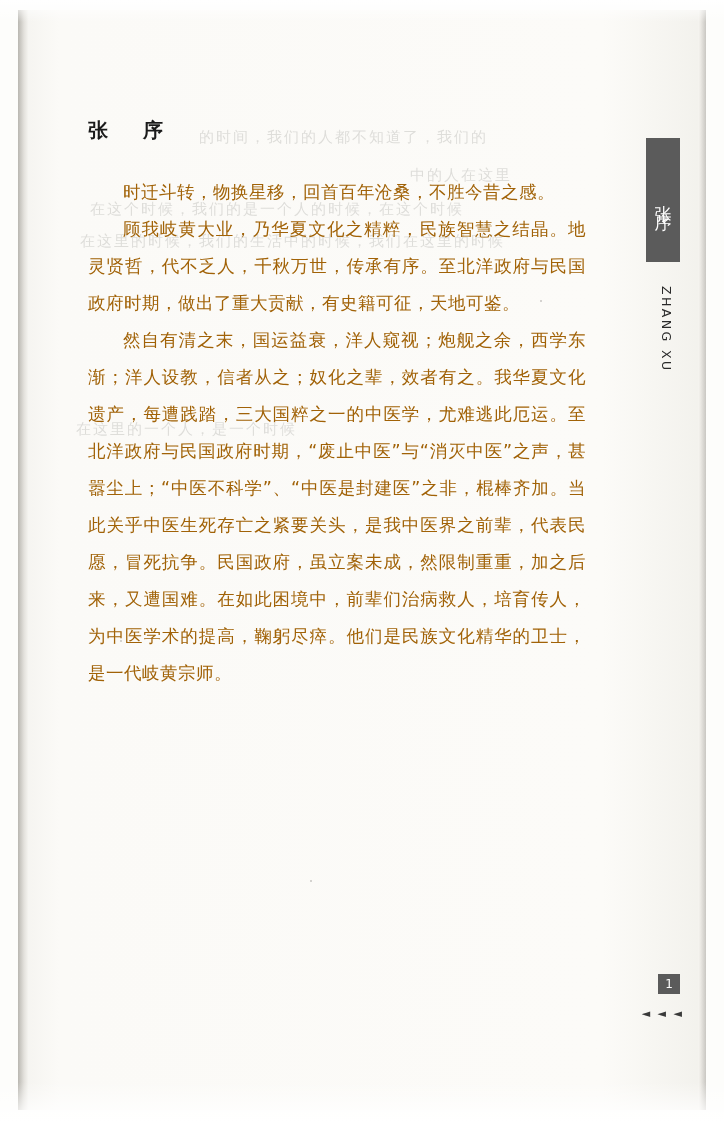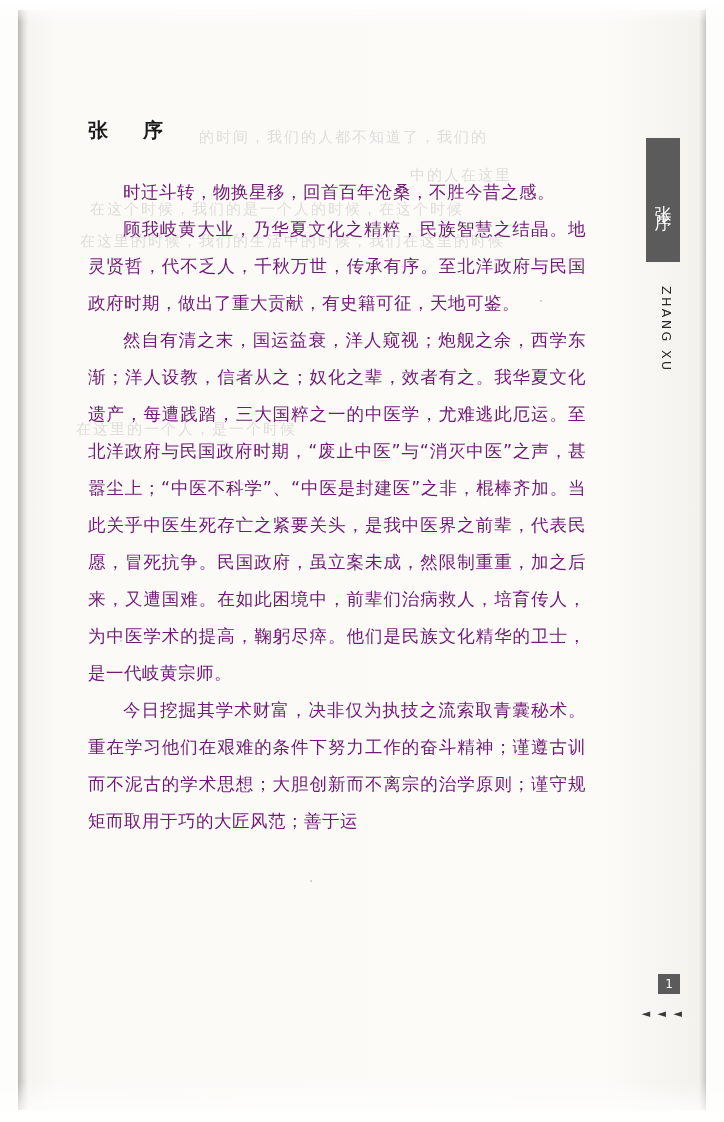--- a/index.html
+++ b/index.html
@@ -89,21 +89,21 @@
 
   .body-text {
     margin: 0;
     padding: 0;
   }
 
   .para {
     font-family: "DejaVu Sans", "Liberation Sans", sans-serif;
     font-size: 17.5px;
     line-height: 37px;
-    color: #701a75;
+    color: #a16207;
     text-align: justify;
     text-justify: inter-character;
     text-indent: 2em;
     margin: 0 0 0 0;
     letter-spacing: 0.5px;
   }
   .para.first {
     margin-top: 26px;
   }
 
@@ -195,21 +195,20 @@
   <div class="ghost ghost-4">在这里的时候，我们的生活中的时候，我们在这里的时候</div>
   <div class="ghost ghost-5">在这里的一个人，是一个时候</div>
 
   <div class="content">
     <h1 class="chapter-title">张  序</h1>
 
     <div class="body-text">
       <p class="para first">时迁斗转，物换星移，回首百年沧桑，不胜今昔之感。</p>
       <p class="para">顾我岐黄大业，乃华夏文化之精粹，民族智慧之结晶。地灵贤哲，代不乏人，千秋万世，传承有序。至北洋政府与民国政府时期，做出了重大贡献，有史籍可征，天地可鉴。</p>
       <p class="para">然自有清之末，国运益衰，洋人窥视；炮舰之余，西学东渐；洋人设教，信者从之；奴化之辈，效者有之。我华夏文化遗产，每遭践踏，三大国粹之一的中医学，尤难逃此厄运。至北洋政府与民国政府时期，“废止中医”与“消灭中医”之声，甚嚣尘上；“中医不科学”、“中医是封建医”之非，棍棒齐加。当此关乎中医生死存亡之紧要关头，是我中医界之前辈，代表民愿，冒死抗争。民国政府，虽立案未成，然限制重重，加之后来，又遭国难。在如此困境中，前辈们治病救人，培育传人，为中医学术的提高，鞠躬尽瘁。他们是民族文化精华的卫士，是一代岐黄宗师。</p>
-      <p class="para">今日挖掘其学术财富，决非仅为执技之流索取青囊秘术。重在学习他们在艰难的条件下努力工作的奋斗精神；谨遵古训而不泥古的学术思想；大胆创新而不离宗的治学原则；谨守规矩而取用于巧的大匠风范；善于运</p>
     </div>
   </div>
 
   <div class="side-tab">
     <span class="side-tab-text">张序</span>
   </div>
   <div class="side-tab-pinyin">ZHANG XU</div>
 
   <div class="page-number">1</div>
   <div class="page-arrows">◄ ◄ ◄</div>

